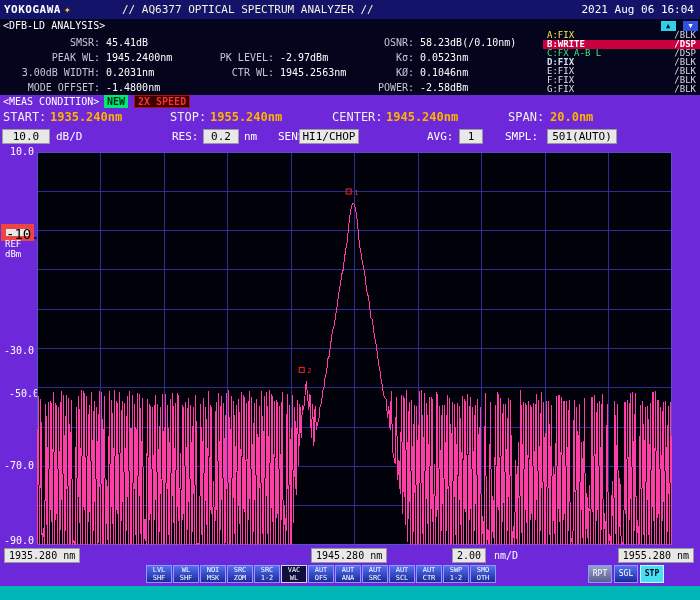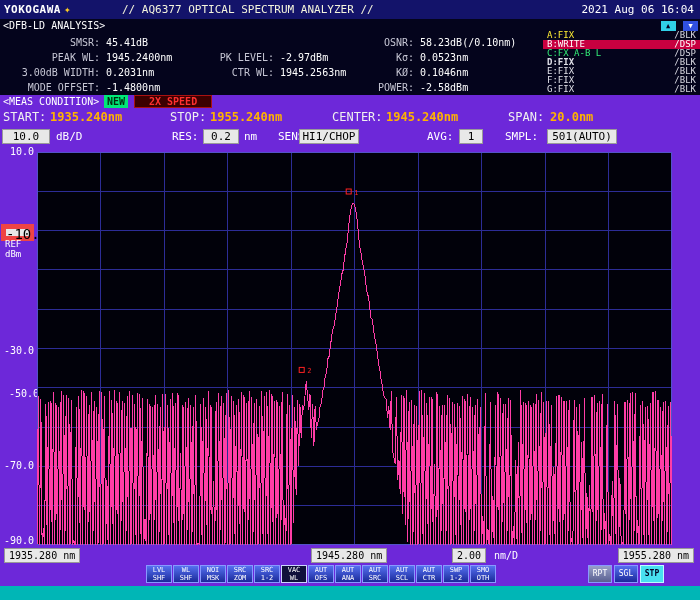--- a/index.html
+++ b/index.html
@@ -23,28 +23,28 @@
 
   
   .tracepanel{position:absolute;left:543px;top:19px;width:157px;height:76px;background:#04041c;font-size:9px}
   .pbtns{position:absolute;right:2px;top:1px}
   .pbtn{display:inline-block;width:15px;height:10px;font-size:7px;line-height:10px;text-align:center;margin-left:2px;cursor:pointer}
   .pbtn-up{background:#30d0e8;color:#002}
   .pbtn-dn{background:#3050e0;color:#fff}
   .tlist{position:absolute;left:0;top:12px;width:157px}
   .trace-row{position:relative;height:9px;line-height:9px;padding:0 4px;white-space:pre}
   .trace-row.active{background:#c80040}
-  .trace-row.active .tnm,.trace-row.active .tst{color:#fff !important;font-weight:normal}
+  .trace-row.active .tnm,.trace-row.active .tst{color:#fff !important;font-weight:bold}
   .tst{position:absolute;right:4px;color:#d8d8e0}
 
   
   .meas1{position:absolute;left:0;top:95px;width:700px;height:13px;font-size:10px;line-height:13px}
   .mtitle{position:absolute;left:3px;color:#fff;white-space:pre}
   .badge-new{position:absolute;left:104px;background:#00e878;color:#002a0e;padding:0 3px;font-weight:bold}
-  .badge-speed{position:absolute;left:134px;color:#ff3030;background:#3c0000;border:1px solid #aa1111;padding:0 14px;font-weight:bold;line-height:11px}
+  .badge-speed{position:absolute;left:134px;color:#ff3030;background:#3c0000;border:1px solid #aa1111;padding:0 3px;font-weight:bold;line-height:11px}
   .meas2{position:absolute;left:0;top:109px;width:700px;height:17px;font-size:12px;line-height:17px}
   .m2l{position:absolute;color:#f0f0f0}
   .m2v{position:absolute;color:#ffb300;font-weight:bold}
 
   
   .settingsrow{position:absolute;left:0;top:128px;width:700px;height:18px;font-size:11px}
   .slabel{position:absolute;color:#fff;line-height:17px;white-space:pre}
   .vbox{position:absolute;top:1px;height:15px;background:#e8e8e8;border:1px solid #9a9a9a;color:#000;line-height:13px;text-align:center;cursor:pointer}
 
   

